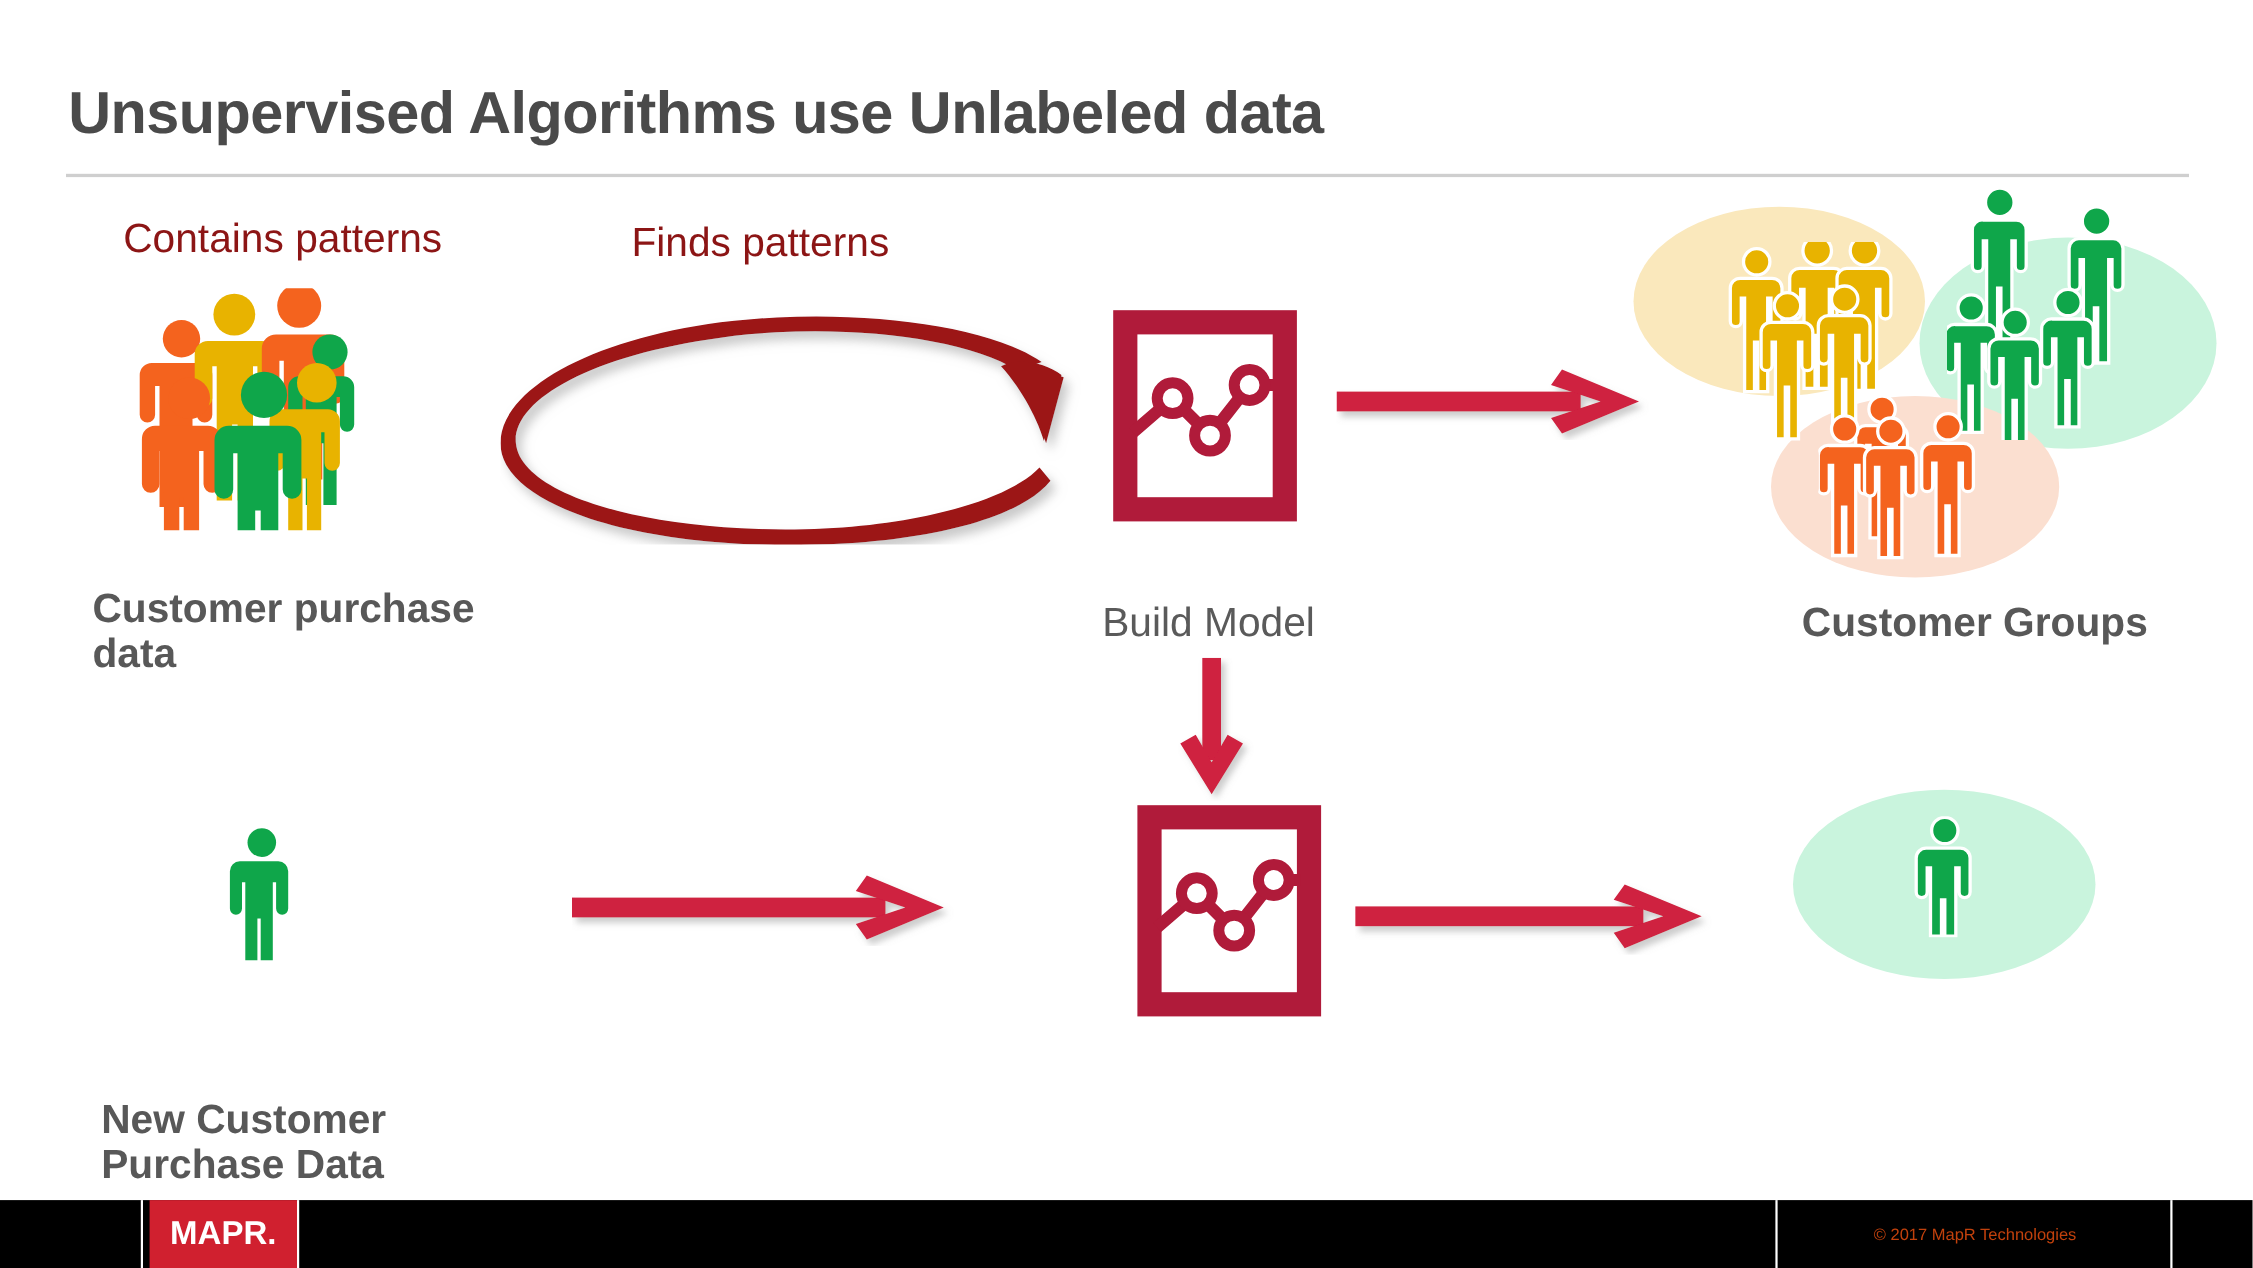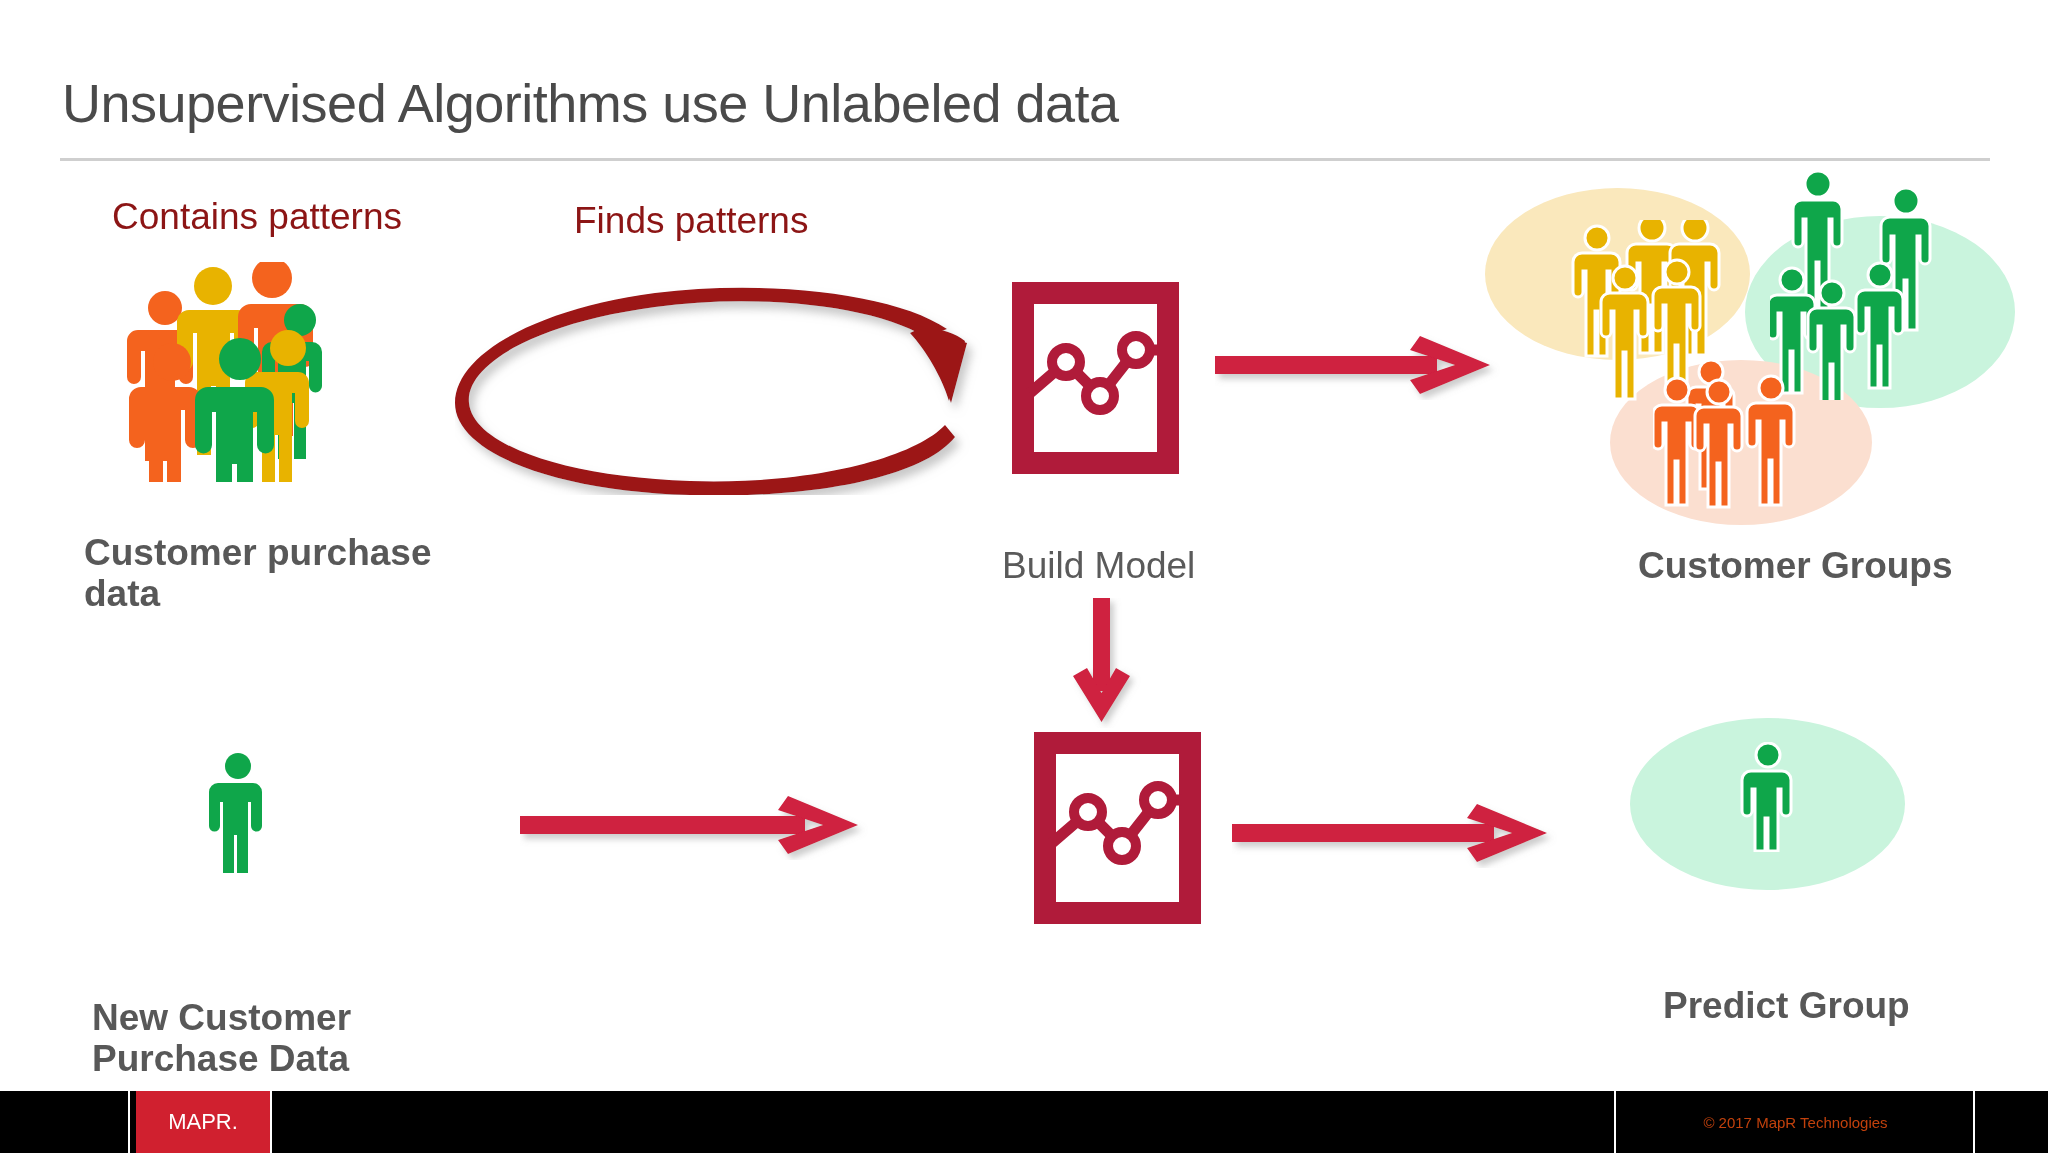--- a/index.html
+++ b/index.html
@@ -17,21 +17,21 @@
     background: #ffffff;
     overflow: hidden;
   }
 
   
   .title {
     position: absolute;
     left: 62px;
     top: 72px;
     font-size: 54px;
-    font-weight: normal;
+    font-weight: bold;
     color: #4a4a4a;
     letter-spacing: -0.5px;
     white-space: nowrap;
   }
   .title-rule {
     position: absolute;
     left: 60px;
     top: 158px;
     width: 1930px;
     height: 3px;
@@ -91,22 +91,22 @@
     top: 1091px;
     width: 134px;
     height: 62px;
     background: #d0202f;
     display: flex;
     align-items: center;
     justify-content: center;
   }
   .footer-logo-text {
     color: #ffffff;
-    font-size: 22px;
-    font-weight: normal;
+    font-size: 30px;
+    font-weight: bold;
     letter-spacing: 0px;
     font-family: "Liberation Sans", sans-serif;
   }
   .footer-divider {
     position: absolute;
     top: 1091px;
     width: 2px;
     height: 62px;
     background: #ffffff;
   }
@@ -349,21 +349,20 @@
 
   <div class="blob" style="left:1630px; top:718px; width:275px; height:172px; background:#c9f4dd;"></div>
 
   <svg class="person" style="left:1738px; top:742px;" width="60" height="110" viewBox="0 0 60 110">
     <g fill="#0fa64a" stroke="#ffffff" stroke-width="3">
       <circle cx="30" cy="13" r="12"></circle>
       <path d="M16 29 h28 a9 9 0 0 1 9 9 v31 a5 5 0 0 1 -10 0 v-22 h-3 v62 h-10 v-33 h-3 v33 h-10 v-62 h-3 v22 a5 5 0 0 1 -10 0 v-31 a9 9 0 0 1 9 -9 z"></path>
     </g>
   </svg>
 
-  <div class="caption bold" style="left:1663px; top:985px;">Predict Group</div>
 
   <div class="footer"></div>
   <div class="footer-divider" style="left:128px;"></div>
   <div class="footer-logo">
     <span class="footer-logo-text">MAPR.</span>
   </div>
   <div class="footer-divider" style="left:270px;"></div>
   <div class="footer-divider" style="left:1614px;"></div>
   <div class="footer-copy">© 2017 MapR Technologies</div>
   <div class="footer-divider" style="left:1973px;"></div>

